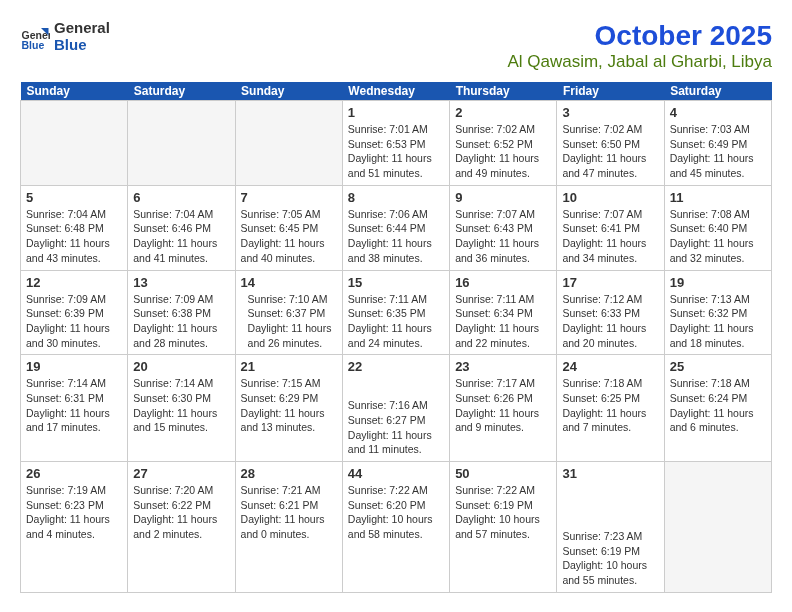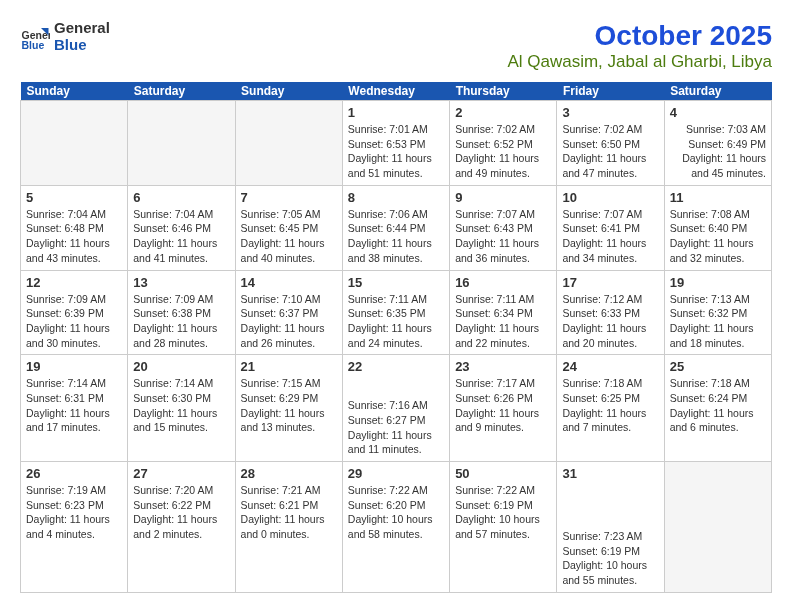--- a/index.html
+++ b/index.html
@@ -128,21 +128,21 @@
 Daylight: 11 hours and 49 minutes.</div>
         </td>
         <td>
           <span class="day-number">3</span>
           <div class="day-info" style="white-space: pre-line;">Sunrise: 7:02 AM
 Sunset: 6:50 PM
 Daylight: 11 hours and 47 minutes.</div>
         </td>
         <td>
           <span class="day-number">4</span>
-          <div class="day-info" style="white-space: pre-line; text-align: right;">Sunrise: 7:03 AM
+          <div class="day-info" style="white-space: pre-line;">Sunrise: 7:03 AM
 Sunset: 6:49 PM
 Daylight: 11 hours and 45 minutes.</div>
         </td>
       </tr>
       <tr class="week-row">
         <td>
           <span class="day-number">5</span>
           <div class="day-info" style="white-space: pre-line;">Sunrise: 7:04 AM
 Sunset: 6:48 PM
 Daylight: 11 hours and 43 minutes.</div>
@@ -192,21 +192,21 @@
 Daylight: 11 hours and 30 minutes.</div>
         </td>
         <td>
           <span class="day-number">13</span>
           <div class="day-info" style="white-space: pre-line;">Sunrise: 7:09 AM
 Sunset: 6:38 PM
 Daylight: 11 hours and 28 minutes.</div>
         </td>
         <td>
           <span class="day-number">14</span>
-          <div class="day-info" style="white-space: pre-line;">Sunrise: 7:10 AM
+          <div class="day-info" style="white-space: pre-line; margin-left: 7px;">Sunrise: 7:10 AM
 Sunset: 6:37 PM
 Daylight: 11 hours and 26 minutes.</div>
         </td>
         <td>
           <span class="day-number">15</span>
           <div class="day-info" style="white-space: pre-line;">Sunrise: 7:11 AM
 Sunset: 6:35 PM
 Daylight: 11 hours and 24 minutes.</div>
         </td>
         <td>
@@ -285,21 +285,21 @@
 Sunset: 6:22 PM
 Daylight: 11 hours and 2 minutes.</div>
         </td>
         <td>
           <span class="day-number">28</span>
           <div class="day-info" style="white-space: pre-line;">Sunrise: 7:21 AM
 Sunset: 6:21 PM
 Daylight: 11 hours and 0 minutes.</div>
         </td>
         <td>
-          <span class="day-number">29</span>
+          <span class="day-number">44</span>
           <div class="day-info" style="white-space: pre-line;">Sunrise: 7:22 AM
 Sunset: 6:20 PM
 Daylight: 10 hours and 58 minutes.</div>
         </td>
         <td>
           <span class="day-number">50</span>
           <div class="day-info" style="white-space: pre-line;">Sunrise: 7:22 AM
 Sunset: 6:19 PM
 Daylight: 10 hours and 57 minutes.</div>
         </td>

